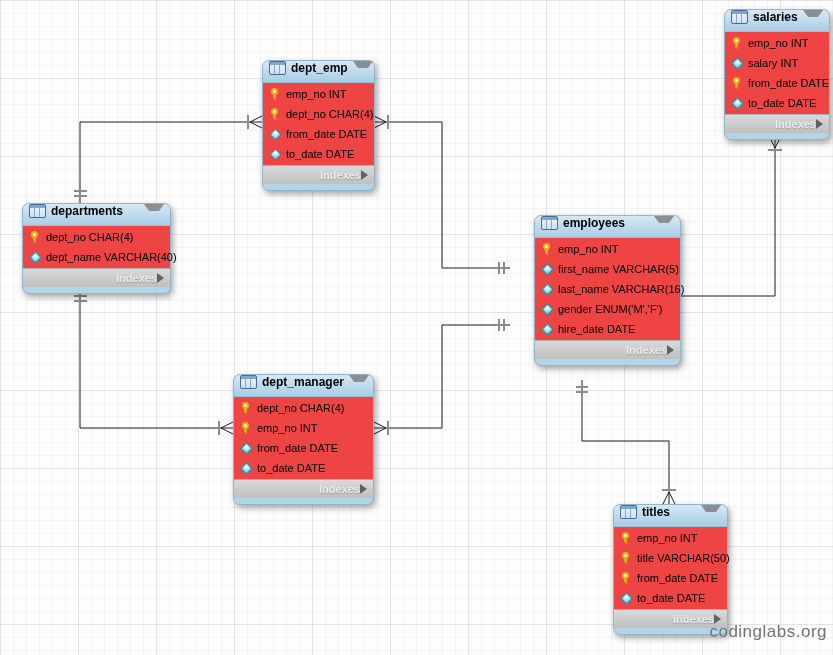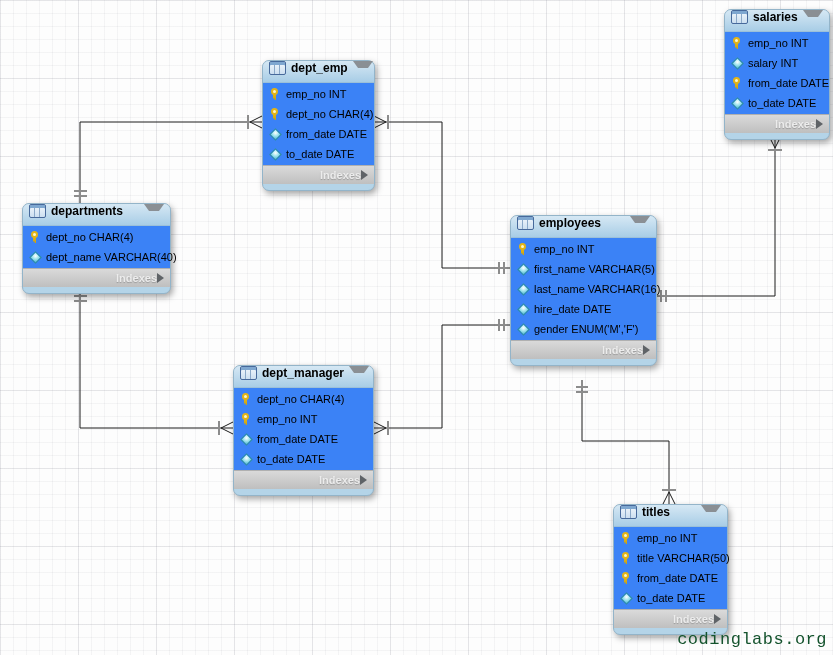--- a/index.html
+++ b/index.html
@@ -31,21 +31,21 @@
   .table-glyph{
     width:15px;height:12px;flex:0 0 15px;border:1px solid #47699b;border-radius:2px;
     background-image:linear-gradient(to right, transparent 4px, #8aa8c8 4px, #8aa8c8 5px, transparent 5px, transparent 9px, #8aa8c8 9px, #8aa8c8 10px, transparent 10px),
                      linear-gradient(#f2f7fc,#ccdff0);
     box-shadow:inset 0 3px 0 #7ea7d0;
   }
   .tri-down{
     width:0;height:0;border-left:5px solid transparent;border-right:5px solid transparent;
     border-top:7px solid #8a8f94;flex:0 0 10px;
   }
-  .table-body{background:#3b82f6;padding:1px 0;}
+  .table-body{background:#ef4444;padding:1px 0;}
   .col-row{height:20px;display:flex;align-items:center;gap:5px;padding:0 6px;font-size:11px;color:#000;}
   .col-icon{width:12px;height:12px;flex:0 0 12px;position:relative;}
   .col-icon[data-icon="key"]::before{
     content:"";position:absolute;left:2px;top:0;width:7px;height:7px;box-sizing:border-box;
     border:2px solid #e3b416;border-radius:50%;background:#fdf6c9;
   }
   .col-icon[data-icon="key"]::after{
     content:"";position:absolute;left:4px;top:6px;width:3px;height:6px;
     background:linear-gradient(#e3b416,#caa10e);
     clip-path:polygon(0 0,100% 0,100% 100%,55% 100%,55% 75%,0 75%);
@@ -58,22 +58,22 @@
   .indexes-row{
     height:18px;display:flex;align-items:center;justify-content:flex-end;padding:0 6px;
     background:linear-gradient(#dadada,#bfbfbf);border-top:1px solid #b0b0b0;
     font-size:11px;font-weight:bold;color:#ececec;text-shadow:0 1px 1px #9a9a9a;
   }
   .tri-right{
     width:0;height:0;border-top:5px solid transparent;border-bottom:5px solid transparent;
     border-left:7px solid #5f6367;
   }
   #watermark{
-    position:absolute;right:6px;bottom:6px;z-index:3;
-    font-size:17px;color:#14532d;letter-spacing:0.5px;font-family:Liberation Mono, monospace;
+    position:absolute;right:6px;bottom:13px;z-index:3;
+    font-size:17px;color:#737373;letter-spacing:0.5px;
   }
 </style>
 </head>
 <body>
 
 <svg id="connectors" width="833" height="655">
 
   <g>
     <path d="M80,203 L80,122 L262,122"></path>
     <line class="tick" x1="74" y1="191" x2="87" y2="191"></line>
@@ -198,55 +198,55 @@
         <span class="col-icon" data-icon="diamond"></span>
         <span>dept_name VARCHAR(40)</span>
       </div>
   </div>
   <div class="indexes-row">
     <span>Indexes</span>
     <span class="tri-right"></span>
   </div>
 </div>
 
-<div class="table" style="left:510px;top:215px;width:145px;">
+<div class="table" style="left:534px;top:215px;width:145px;">
   <div class="table-header">
     <span class="table-glyph"></span>
     <span class="table-title">employees</span>
     <span class="tri-down"></span>
   </div>
   <div class="table-body">
     <div class="col-row">
         <span class="col-icon" data-icon="key"></span>
         <span>emp_no INT</span>
       </div>
     <div class="col-row">
         <span class="col-icon" data-icon="diamond"></span>
         <span>first_name VARCHAR(5)</span>
       </div>
     <div class="col-row">
         <span class="col-icon" data-icon="diamond"></span>
         <span>last_name VARCHAR(16)</span>
       </div>
     <div class="col-row">
         <span class="col-icon" data-icon="diamond"></span>
+        <span>gender ENUM('M','F')</span>
+      </div>
+    <div class="col-row">
+        <span class="col-icon" data-icon="diamond"></span>
         <span>hire_date DATE</span>
       </div>
-    <div class="col-row">
-        <span class="col-icon" data-icon="diamond"></span>
-        <span>gender ENUM('M','F')</span>
-      </div>
-  </div>
-  <div class="indexes-row">
-    <span>Indexes</span>
-    <span class="tri-right"></span>
-  </div>
-</div>
-
-<div class="table" style="left:233px;top:365px;width:139px;">
+  </div>
+  <div class="indexes-row">
+    <span>Indexes</span>
+    <span class="tri-right"></span>
+  </div>
+</div>
+
+<div class="table" style="left:233px;top:374px;width:139px;">
   <div class="table-header">
     <span class="table-glyph"></span>
     <span class="table-title">dept_manager</span>
     <span class="tri-down"></span>
   </div>
   <div class="table-body">
     <div class="col-row">
         <span class="col-icon" data-icon="key"></span>
         <span>dept_no CHAR(4)</span>
       </div>

